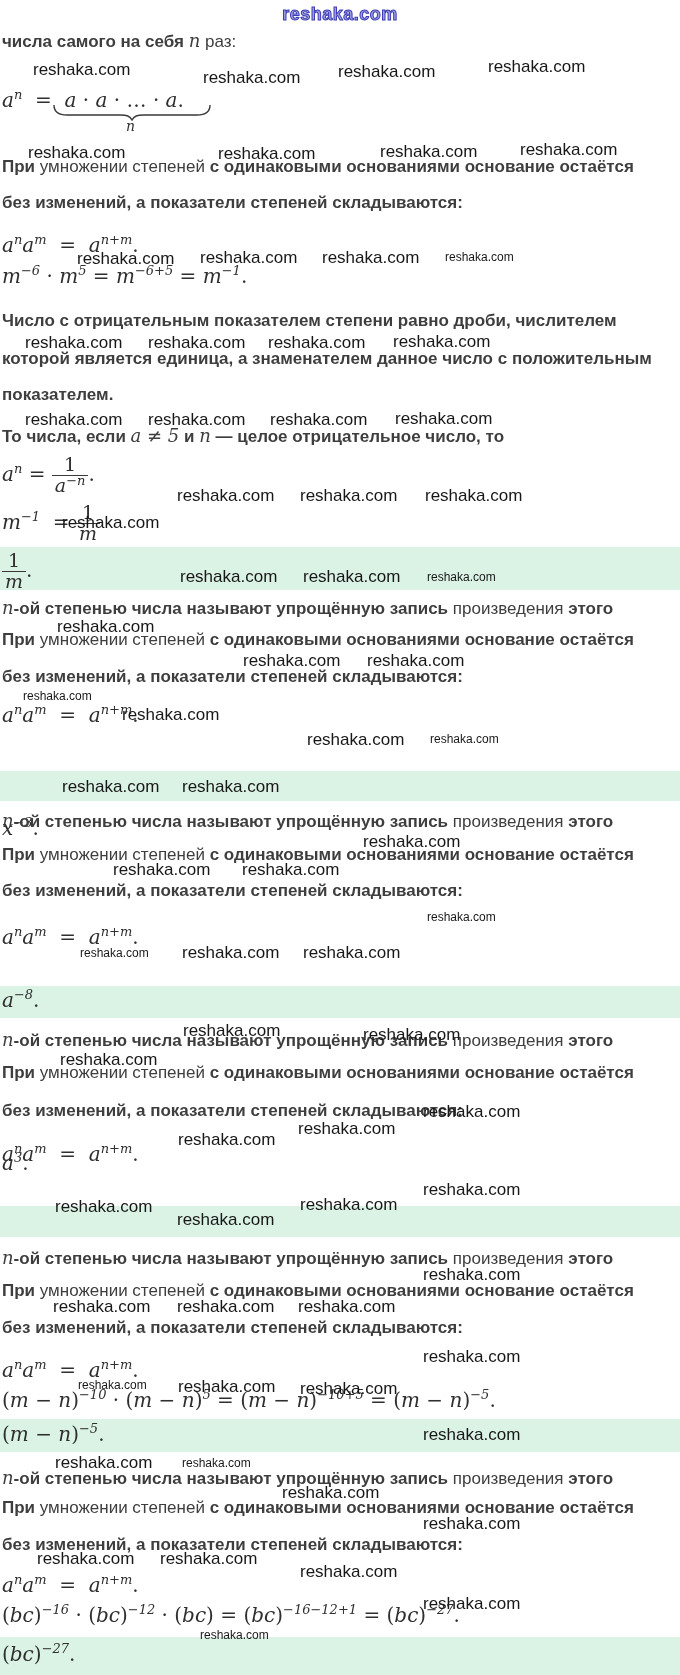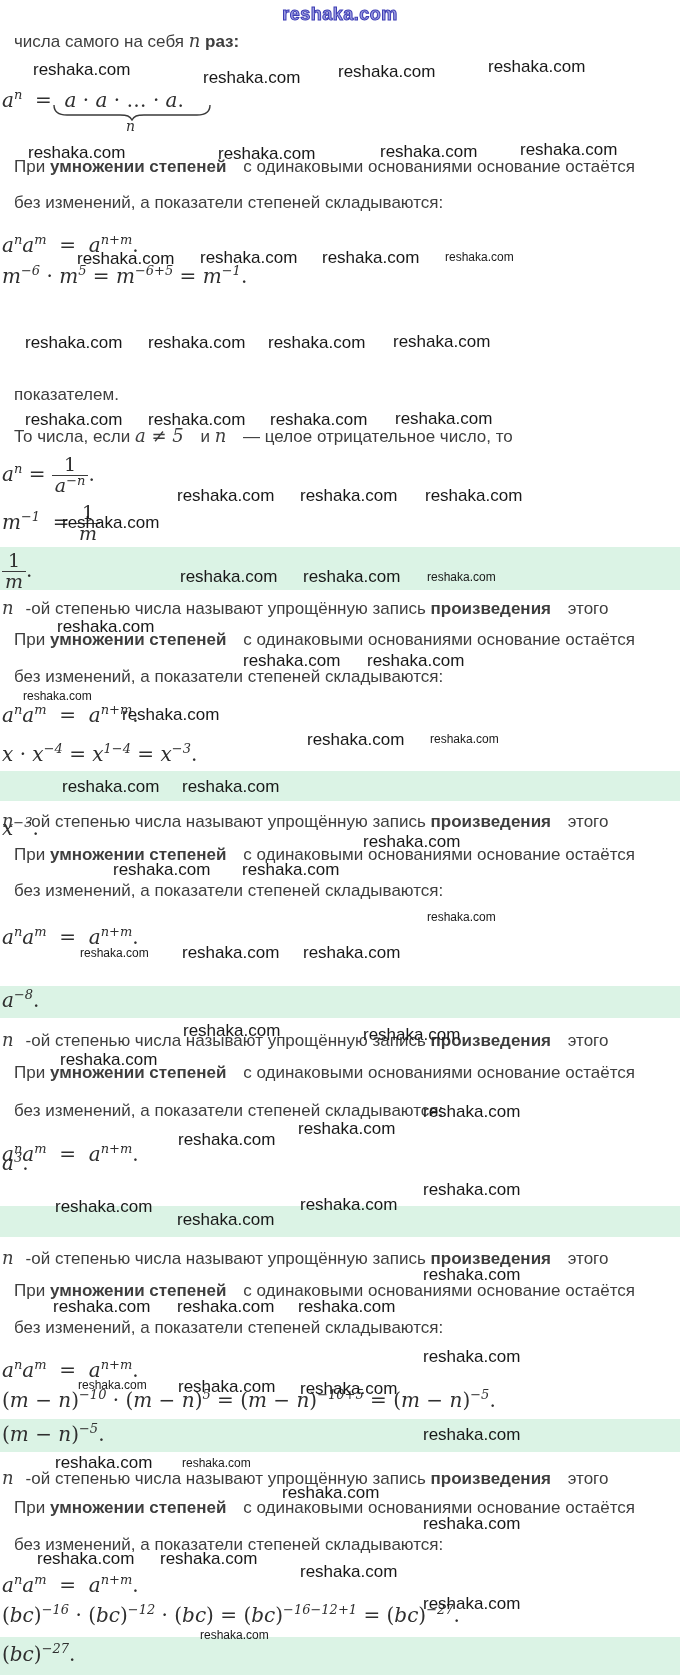--- a/index.html
+++ b/index.html
@@ -5,22 +5,22 @@
   * { margin:0; padding:0; box-sizing:border-box; }
   html,body { background:#ffffff; }
   .page {
     position:relative; width:680px; height:1675px; overflow:hidden;
     background:#ffffff; font-family:"Liberation Sans", sans-serif; color:#3e3e3e;
   }
   .line {
     position:absolute; left:2px; font-size:17px; line-height:20px;
     white-space:pre; color:#3e3e3e;
   }
-  .line .t { font-weight:normal;margin-left:12px; }
-  .line .b { font-weight:bold;text-align:right; }
+  .line .t { font-weight:bold; }
+  .line .b { font-weight:normal;text-align:right; }
   .line .v { font-family:"DejaVu Serif", serif; font-style:italic; font-size:18px; }
   .math {
     position:absolute; left:2px; font-family:"DejaVu Serif", serif;
     font-style:italic; font-size:20px; color:#2f2f2f; white-space:pre; line-height:24px;
   }
   .math .mr { font-style:normal; }
   .math .mi { font-style:italic; }
   .math sup { font-size:13px; line-height:0; }
   .frac { display:inline-block; vertical-align:middle; text-align:center; line-height:1.05; }
   .frac .num, .frac .den { display:block; padding:0 3px; font-size:19px; }
@@ -61,31 +61,32 @@
   <div class="math" style="top:88px"><span class="mi">a</span><sup>n</sup><span class="mr">  =  </span><span class="mi">a</span><span class="mr"> · </span><span class="mi">a</span><span class="mr"> · … · </span><span class="mi">a</span><span class="mr">.</span></div>
   <svg class="brace" style="left:52px;top:103px" width="160" height="18" viewBox="0 0 160 18">
     <path d="M2,2 C2,9 7,12 15,12 L68,12 C75,12 78,13 80,17 C82,13 85,12 92,12 L145,12 C153,12 158,9 158,2" fill="none" stroke="#3a3a3a" stroke-width="1.4"></path>
   </svg>
   <span class="brace-label" style="left:126px;top:118px">n</span>
 
   <div class="line" style="top:157px"><span class="t">При </span><span class="b">умножении степеней</span><span class="t"> с одинаковыми основаниями основание остаётся</span></div>
   <div class="line" style="top:193px"><span class="t">без изменений, а показатели степеней складываются:</span></div>
   <div class="math" style="top:233px"><span class="mi">a</span><sup>n</sup><span class="mi">a</span><sup>m</sup><span class="mr">  =  </span><span class="mi">a</span><sup>n+m</sup><span class="mr">.</span></div>
   <div class="math" style="top:264px"><span class="mi">m</span><sup>−6</sup><span class="mr"> · </span><span class="mi">m</span><sup>5</sup><span class="mr"> = </span><span class="mi">m</span><sup>−6+5</sup><span class="mr"> = </span><span class="mi">m</span><sup>−1</sup><span class="mr">.</span></div>
+  <div class="line" style="top:311px"><span class="t">Число с отрицательным показателем степени равно дроби, числителем</span></div>
+  <div class="line" style="top:349px"><span class="t">которой является единица, а знаменателем данное число с положительным</span></div>
   <div class="line" style="top:385px"><span class="t">показателем.</span></div>
   <div class="line" style="top:426px"><span class="t">То числа, если </span><span class="v">a ≠ 5</span><span class="t"> и </span><span class="v">n</span><span class="t"> — целое отрицательное число, то</span></div>
   <div class="math" style="top:455px"><span class="mi">a</span><sup>n</sup><span class="mr"> = </span><span class="frac"><span class="num"><span class="mr">1</span></span><span class="den"><span class="mi">a</span><sup>−n</sup></span></span><span class="mr">.</span></div>
   <div class="math" style="top:503px"><span class="mi">m</span><sup>−1</sup><span class="mr">  = </span><span class="frac"><span class="num"><span class="mr">1</span></span><span class="den"><span class="mi">m</span></span></span></div>
   <div class="math" style="top:551px"><span class="frac"><span class="num"><span class="mr">1</span></span><span class="den"><span class="mi">m</span></span></span><span class="mr">.</span></div>
 
   <div class="line" style="top:598px"><span class="v">n</span><span class="t">-ой степенью числа называют упрощённую запись </span><span class="b">произведения</span><span class="t"> этого</span></div>
   <div class="line" style="top:630px"><span class="t">При </span><span class="b">умножении степеней</span><span class="t"> с одинаковыми основаниями основание остаётся</span></div>
   <div class="line" style="top:667px"><span class="t">без изменений, а показатели степеней складываются:</span></div>
   <div class="math" style="top:703px"><span class="mi">a</span><sup>n</sup><span class="mi">a</span><sup>m</sup><span class="mr">  =  </span><span class="mi">a</span><sup>n+m</sup><span class="mr">.</span></div>
-  <div class="math" style="top:742px"><span class="mi">x</span><span class="mr"> · </span><span class="mi">x</span><sup>−4</sup><span class="mr"> = </span><span class="mi">x</span><sup>1−4</sup><span class="mr"> = </span><span class="mi">x</span><sup>−3</sup><span class="mr">.</span></div>
   <div class="math" style="top:816px"><span class="mi">x</span><sup>−3</sup><span class="mr">.</span></div>
 
   <div class="line" style="top:811px"><span class="v">n</span><span class="t">-ой степенью числа называют упрощённую запись </span><span class="b">произведения</span><span class="t"> этого</span></div>
   <div class="line" style="top:845px"><span class="t">При </span><span class="b">умножении степеней</span><span class="t"> с одинаковыми основаниями основание остаётся</span></div>
   <div class="line" style="top:881px"><span class="t">без изменений, а показатели степеней складываются:</span></div>
   <div class="math" style="top:925px"><span class="mi">a</span><sup>n</sup><span class="mi">a</span><sup>m</sup><span class="mr">  =  </span><span class="mi">a</span><sup>n+m</sup><span class="mr">.</span></div>
   <div class="math" style="top:988px"><span class="mi">a</span><sup>−8</sup><span class="mr">.</span></div>
 
   <div class="line" style="top:1030px"><span class="v">n</span><span class="t">-ой степенью числа называют упрощённую запись </span><span class="b">произведения</span><span class="t"> этого</span></div>
   <div class="line" style="top:1063px"><span class="t">При </span><span class="b">умножении степеней</span><span class="t"> с одинаковыми основаниями основание остаётся</span></div>

